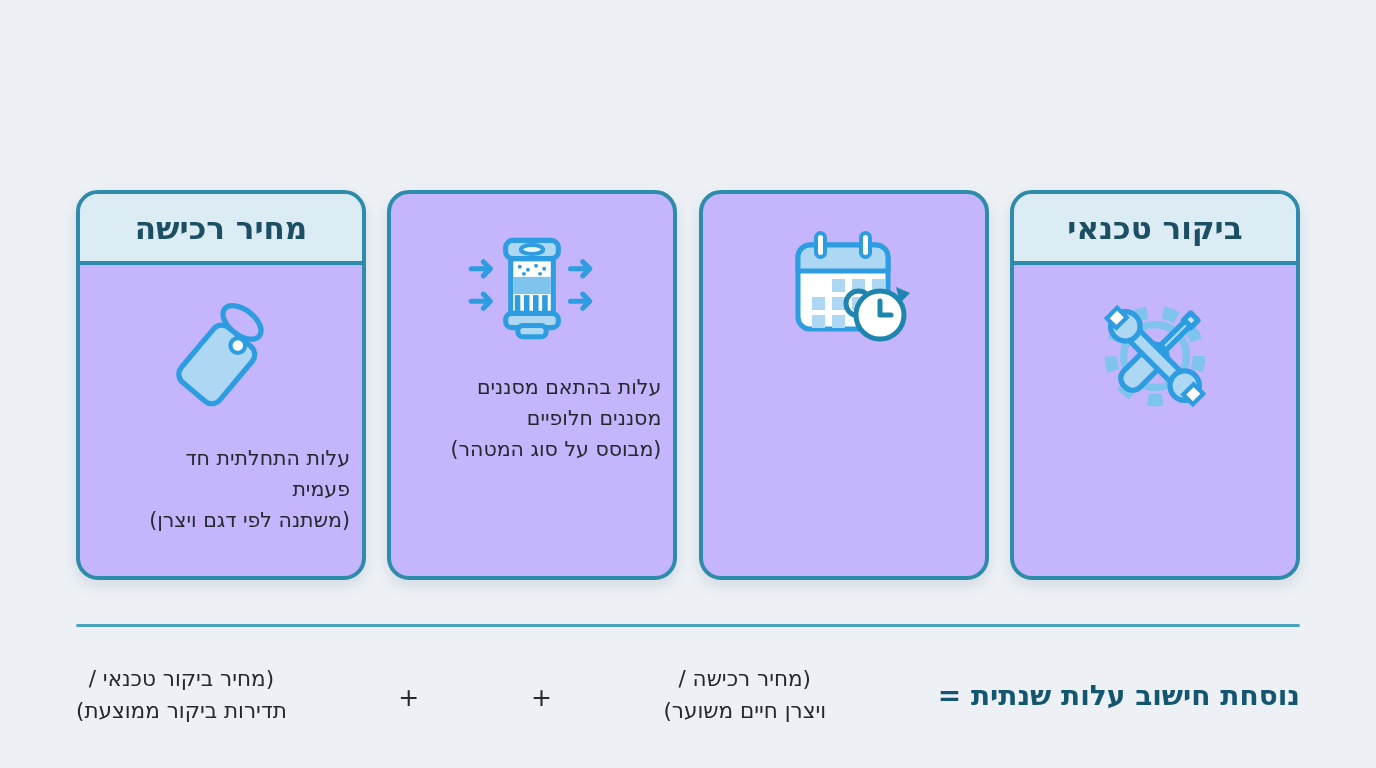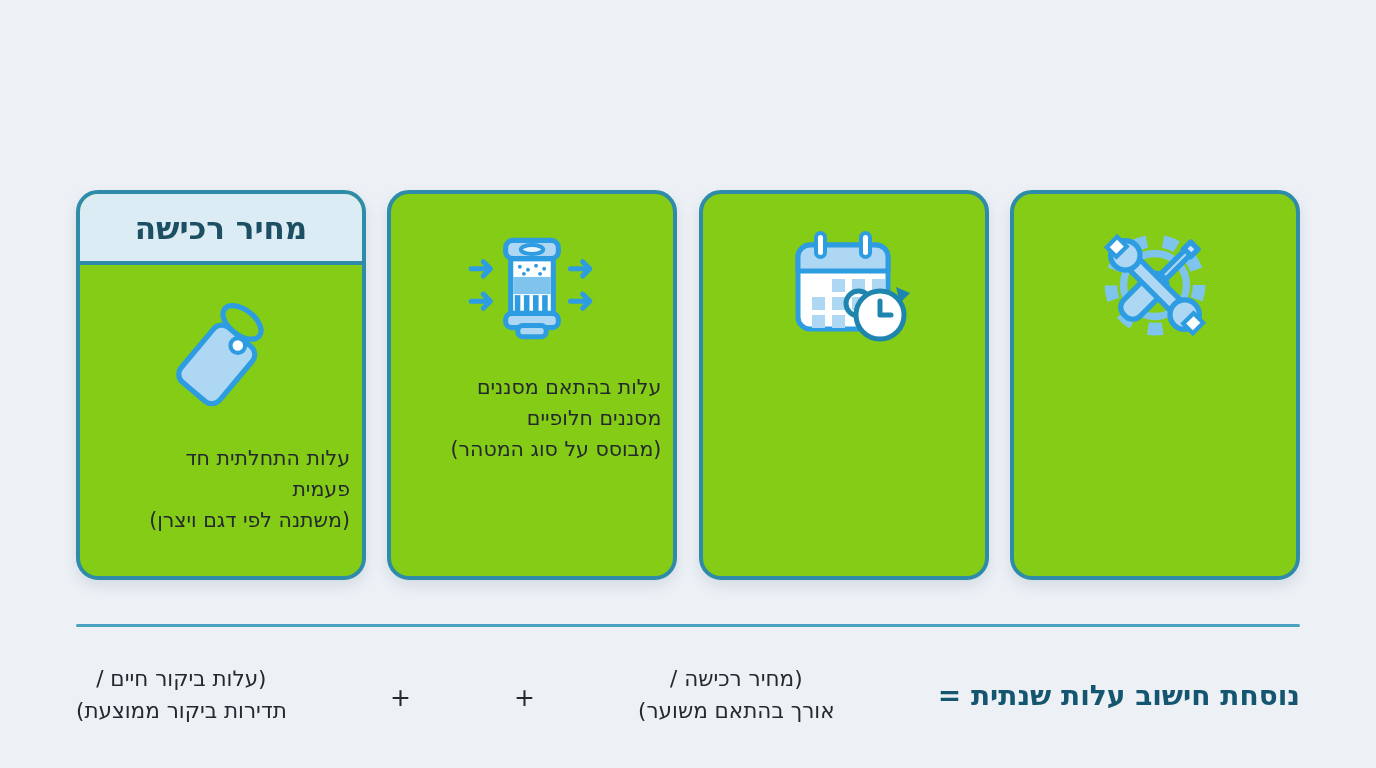--- a/index.html
+++ b/index.html
@@ -22,21 +22,21 @@
     font-family:"DejaVu Sans","Liberation Sans",sans-serif;
     direction:rtl;
   }
   .canvas{position:relative;width:1376px;height:768px;}
   .cards-row{
     position:absolute;top:190px;right:76px;left:76px;
     display:flex;justify-content:space-between;
   }
   .card{
     width:290px;height:390px;
-    background:#84cc16;
+    background:#c4b5fd;
     border:4px solid var(--card-border);
     border-radius:22px;
     box-shadow:0 6px 14px rgba(40,70,100,0.13);
     overflow:hidden;
     display:flex;flex-direction:column;
   }
   .card-header{
     height:71px;flex:0 0 71px;
     background:var(--header-bg);
     border-bottom:4px solid var(--card-border);
@@ -87,20 +87,21 @@
   .ic-gear{fill:none;stroke:var(--icon-mid);}
 </style>
 </head>
 <body>
 
 <div class="canvas">
 
   <div class="cards-row">
 
     <section class="card">
+      <header class="card-header">ביקור טכנאי</header>
       <div class="card-icon">
         <svg width="126" height="126" viewBox="0 0 120 120" aria-hidden="true">
           <circle class="ic-gear" cx="60" cy="60" r="42" stroke-width="12" stroke-dasharray="14 15.32"></circle>
           <circle class="ic-gear" cx="60" cy="60" r="30" stroke-width="7"></circle>
           <g transform="rotate(45 60 60)">
             <rect class="ic-fill-pale" x="55" y="7" width="10" height="10" stroke-width="3.5"></rect>
             <rect class="ic-fill-light" x="56.5" y="16" width="7" height="34" stroke-width="3.5"></rect>
             <rect class="ic-fill-light" x="49" y="49" width="22" height="52" rx="10" stroke-width="4"></rect>
           </g>
           <g transform="rotate(-45 60 60)">
@@ -191,20 +192,20 @@
 (משתנה לפי דגם ויצרן)</div>
     </section>
 
   </div>
 
   <div class="divider"></div>
 
   <div class="formula-row">
     <div class="formula-label">נוסחת חישוב עלות שנתית =</div>
     <div class="term">(מחיר רכישה /
-אורך בהתאם משוער)</div>
+ויצרן חיים משוער)</div>
     <div class="plus">+</div>
     <div class="plus">+</div>
-    <div class="term">(עלות ביקור חיים /
+    <div class="term">(מחיר ביקור טכנאי /
 תדירות ביקור ממוצעת)</div>
   </div>
 
 </div>
 
 </body></html>

